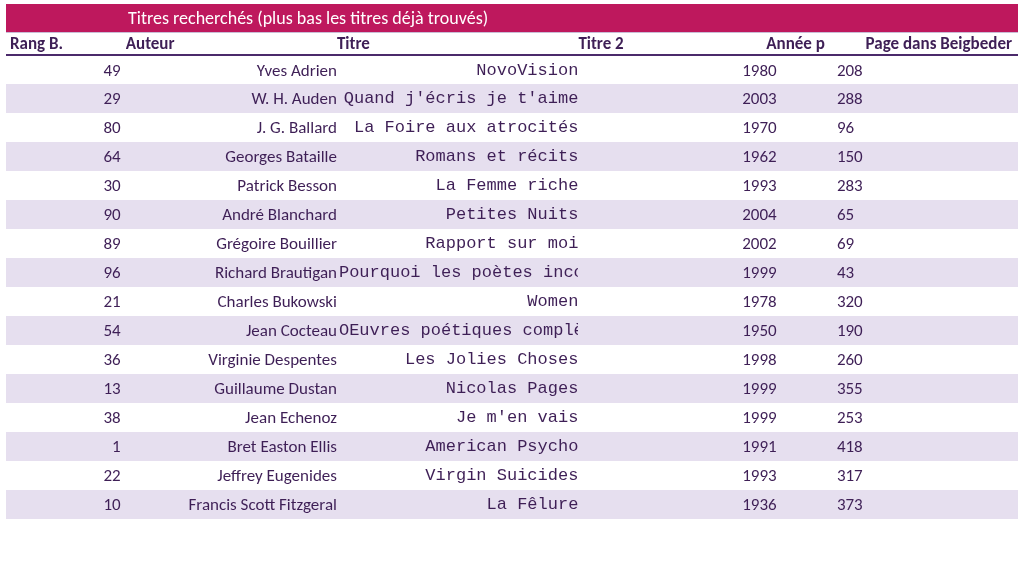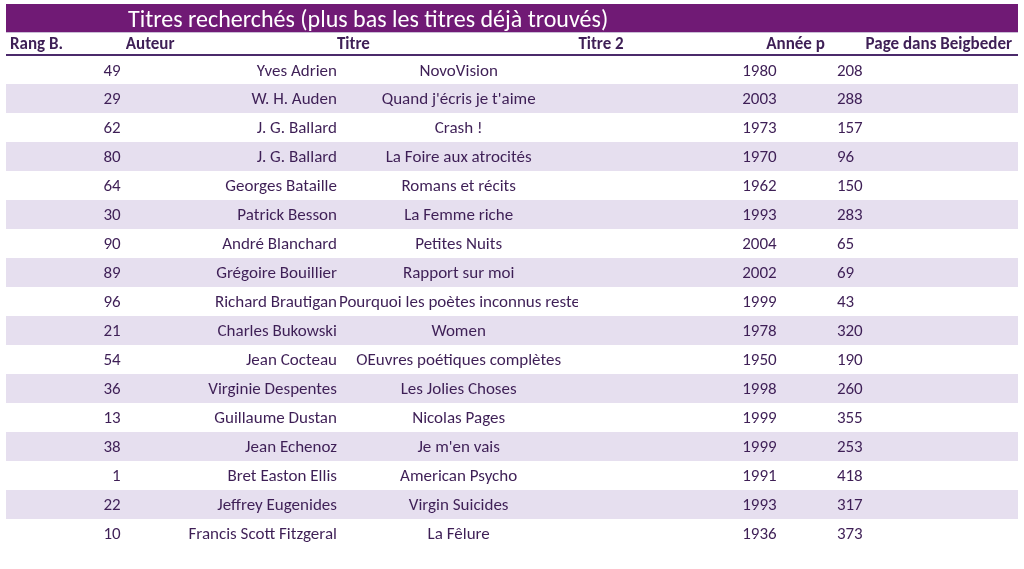--- a/index.html
+++ b/index.html
@@ -8,26 +8,26 @@
       font-size: 17px;
       background: #fff;
       color: #43215c;
       width: 1024px;
     }
     .wrap {
       width: 1024px;
       padding: 4px 6px;
     }
     .title-bar {
-      background: #701a75;
+      background: #be185d;
       color: #ffffff;
       height: 29px;
       line-height: 29px;
       padding-left: 122px;
-      font-size: 24px;
+      font-size: 18px;
       border-bottom: 1px solid #c9bdd6;
     }
     table {
       width: 100%;
       border-collapse: collapse;
       table-layout: fixed;
     }
     thead th {
       font-weight: 700;
       color: #3e1f56;
@@ -57,21 +57,21 @@
       vertical-align: middle;
       color: #3e1f56;
       white-space: nowrap;
       overflow: hidden;
     }
     tbody tr:nth-child(even) td { background: #e6dfef; }
     tbody tr:nth-child(odd)  td { background: #ffffff; }
 
     td.cell-rang  { text-align: right; padding-right: 5px; }
     td.cell-aut   { text-align: right;  padding-left: 2px; }
-    td.cell-titre { text-align: center;  padding-left: 2px; }
+    td.cell-titre { text-align: right;  padding-left: 2px; font-family: Liberation Mono, monospace; }
     td.cell-t2    { text-align: left; }
     td.cell-annee { text-align: center; padding-right: 12px; }
     td.cell-page  { text-align: left; padding-right: 6px; }
   </style>
 </head>
 <body>
 
 <div class="wrap">
   <div class="title-bar">Titres recherchés (plus bas les titres déjà trouvés)</div>
 
@@ -105,28 +105,20 @@
         </tr>
         <tr>
           <td class="cell-rang">29</td>
           <td class="cell-aut">W. H. Auden</td>
           <td class="cell-titre">Quand j'écris je t'aime</td>
           <td class="cell-t2"></td>
           <td class="cell-annee">2003</td>
           <td class="cell-page">288</td>
         </tr>
         <tr>
-          <td class="cell-rang">62</td>
-          <td class="cell-aut">J. G. Ballard</td>
-          <td class="cell-titre">Crash !</td>
-          <td class="cell-t2"></td>
-          <td class="cell-annee">1973</td>
-          <td class="cell-page">157</td>
-        </tr>
-        <tr>
           <td class="cell-rang">80</td>
           <td class="cell-aut">J. G. Ballard</td>
           <td class="cell-titre">La Foire aux atrocités</td>
           <td class="cell-t2"></td>
           <td class="cell-annee">1970</td>
           <td class="cell-page">96</td>
         </tr>
         <tr>
           <td class="cell-rang">64</td>
           <td class="cell-aut">Georges Bataille</td>

